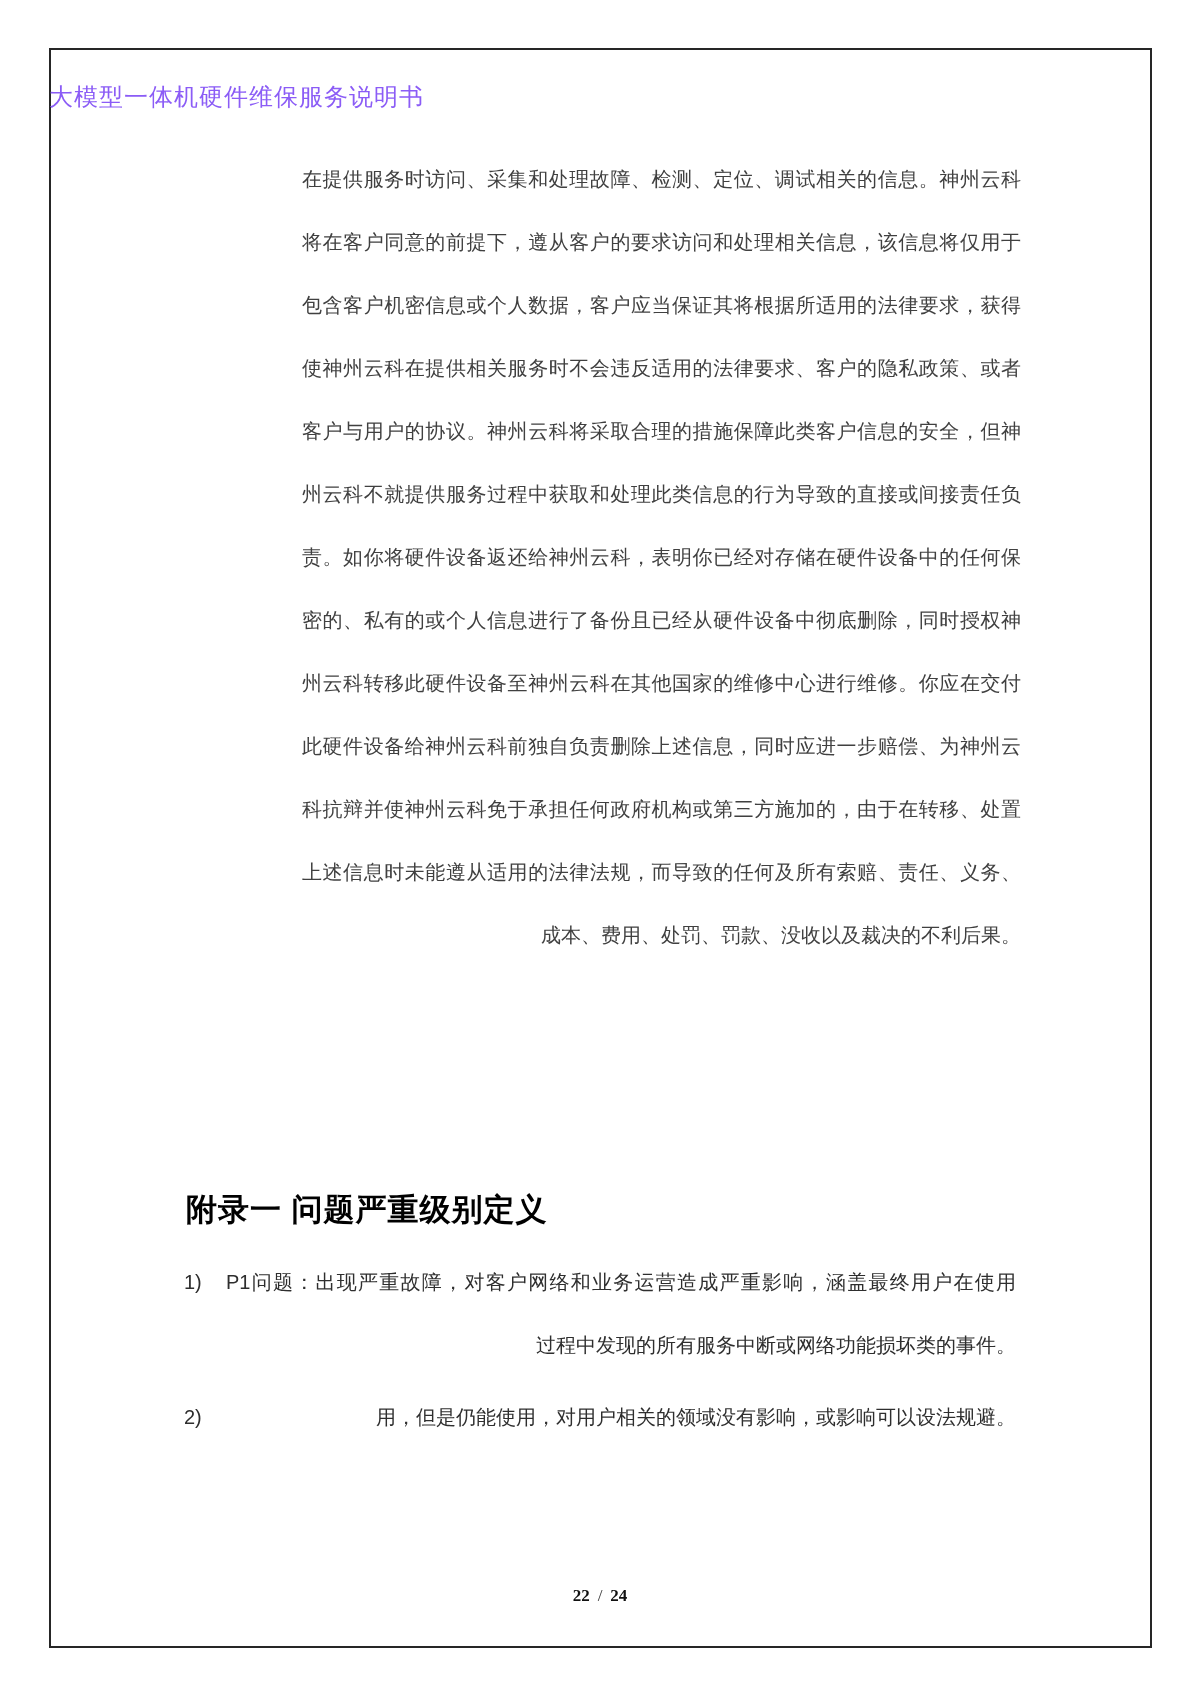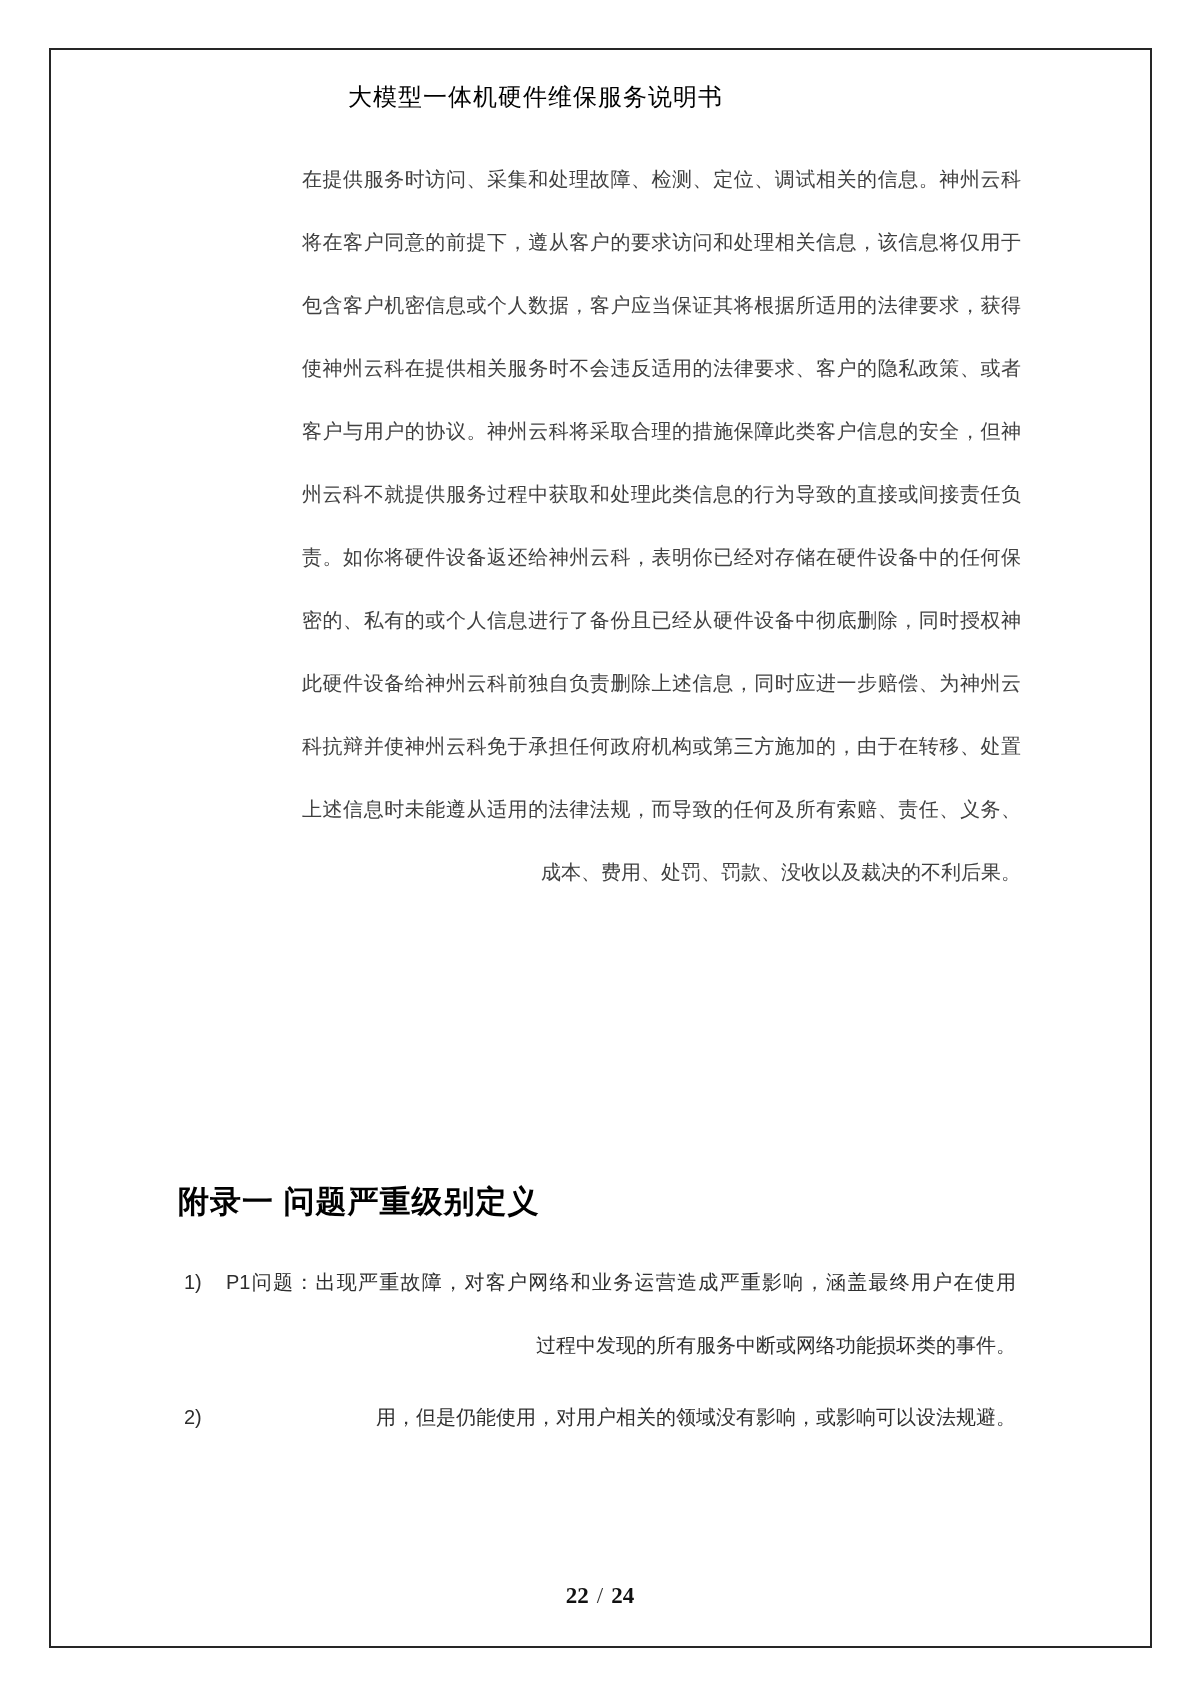--- a/index.html
+++ b/index.html
@@ -23,25 +23,25 @@
     width: 1099px;
     height: 1596px;
     border: 2px solid #262626;
     box-sizing: content-box;
   }
   .header {
     position: absolute;
     left: 49px;
     top: 82px;
     width: 973px;
-    text-align: center;
+    text-align: left;
     font-family: "Liberation Serif", serif;
     font-size: 24px;
     line-height: 30px;
-    color: #000000;
+    color: #8b5cf6;
     letter-spacing: 1px;
   }
   .para {
     position: absolute;
     left: 302px;
     top: 148px;
     width: 719px;
     font-size: 20px;
     line-height: 63px;
     color: #404040;
@@ -49,21 +49,21 @@
   .pline { display: block; text-align: right; }
   .fill {
     text-align: justify;
     text-align-last: justify;
     text-justify: inter-character;
   }
   .appendix-heading {
     position: absolute;
     left: 178px;
     top: 1182px;
-    margin: 0;
+    margin: 8px;
     font-size: 31px;
     line-height: 40px;
     font-weight: 800;
     color: #000000;
     letter-spacing: 1px;
   }
   .list-item {
     position: absolute;
     left: 184px;
     width: 832px;
@@ -80,21 +80,21 @@
   }
   .item-1 { top: 1251px; }
   .item-2 { top: 1386px; }
   .footer {
     position: absolute;
     left: 0;
     top: 1581px;
     width: 1200px;
     text-align: center;
     font-family: "Liberation Serif", serif;
-    font-size: 23px;
+    font-size: 17px;
     line-height: 30px;
     color: #111111;
   }
   .footer .pg { font-weight: bold; }
   .footer .sep {
     font-weight: normal;
     margin: 0 8px;
     color: #333333;
   }
 </style>
@@ -111,20 +111,21 @@
 
   <div class="para">
     <div class="pline fill">在提供服务时访问、采集和处理故障、检测、定位、调试相关的信息。神州云科</div>
     <div class="pline fill">将在客户同意的前提下，遵从客户的要求访问和处理相关信息，该信息将仅用于</div>
     <div class="pline fill">包含客户机密信息或个人数据，客户应当保证其将根据所适用的法律要求，获得</div>
     <div class="pline fill">使神州云科在提供相关服务时不会违反适用的法律要求、客户的隐私政策、或者</div>
     <div class="pline fill">客户与用户的协议。神州云科将采取合理的措施保障此类客户信息的安全，但神</div>
     <div class="pline fill">州云科不就提供服务过程中获取和处理此类信息的行为导致的直接或间接责任负</div>
     <div class="pline fill">责。如你将硬件设备返还给神州云科，表明你已经对存储在硬件设备中的任何保</div>
     <div class="pline fill">密的、私有的或个人信息进行了备份且已经从硬件设备中彻底删除，同时授权神</div>
+    <div class="pline fill">州云科转移此硬件设备至神州云科在其他国家的维修中心进行维修。你应在交付</div>
     <div class="pline fill">此硬件设备给神州云科前独自负责删除上述信息，同时应进一步赔偿、为神州云</div>
     <div class="pline fill">科抗辩并使神州云科免于承担任何政府机构或第三方施加的，由于在转移、处置</div>
     <div class="pline fill">上述信息时未能遵从适用的法律法规，而导致的任何及所有索赔、责任、义务、</div>
     <div class="pline">成本、费用、处罚、罚款、没收以及裁决的不利后果。</div>
   </div>
 
   <h1 class="appendix-heading">附录一 问题严重级别定义</h1>
 
   <div class="list-item item-1">
     <span class="num">1)</span>

